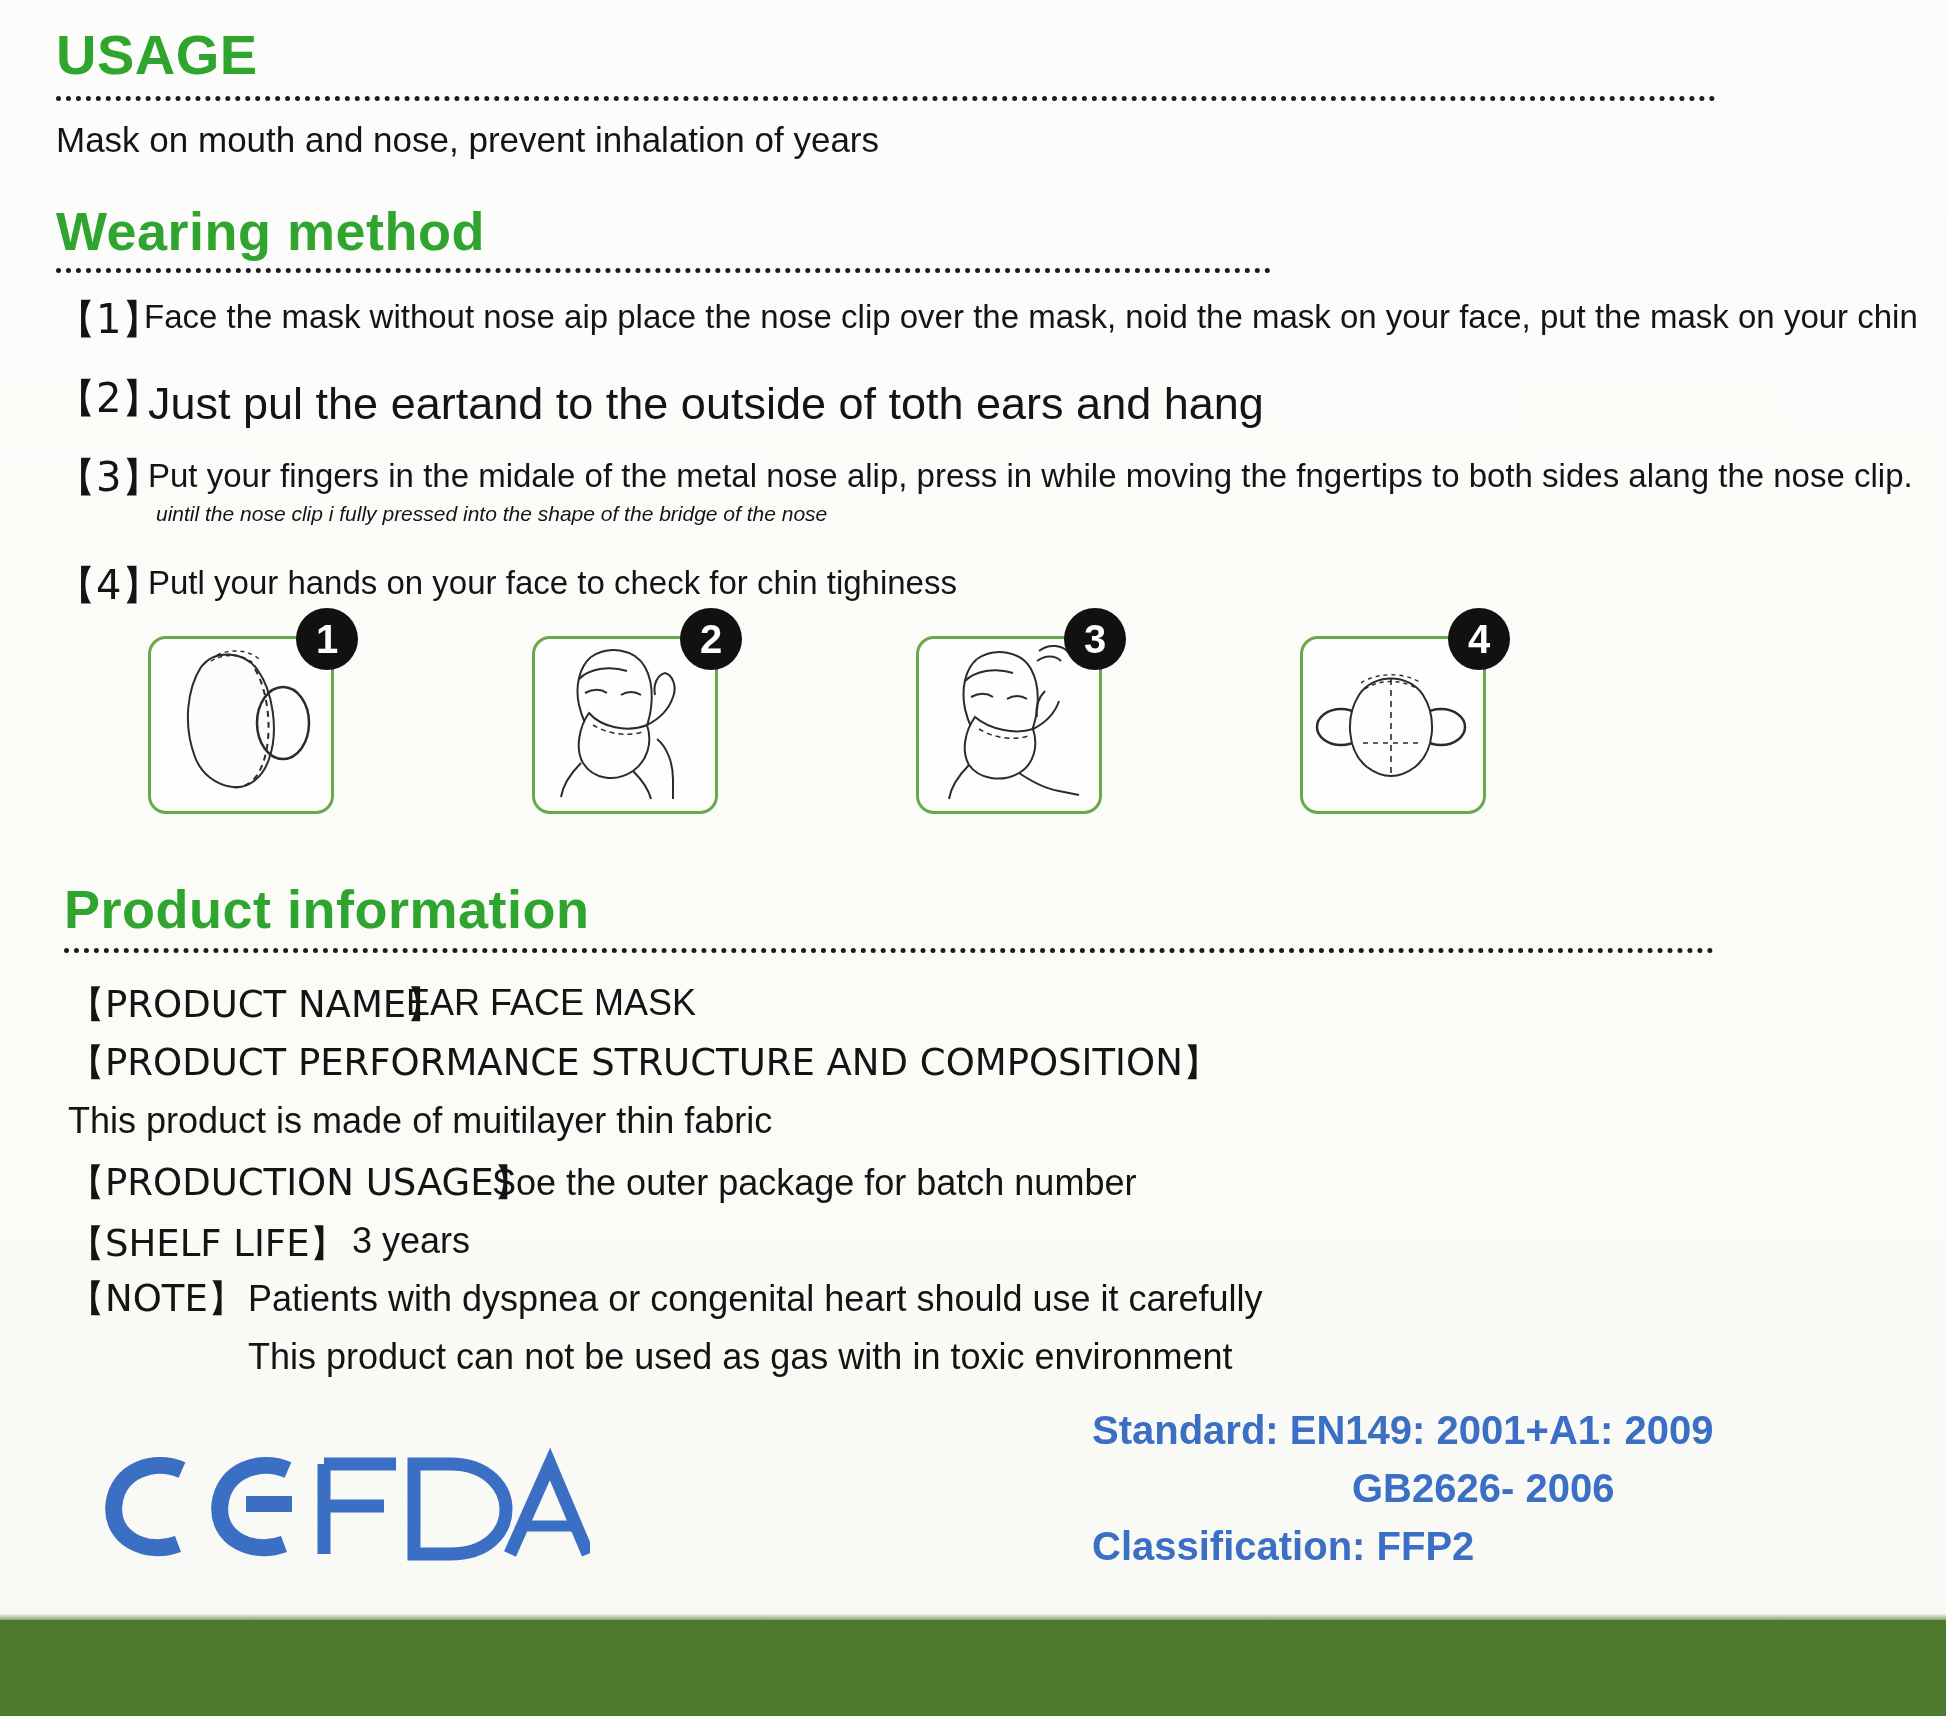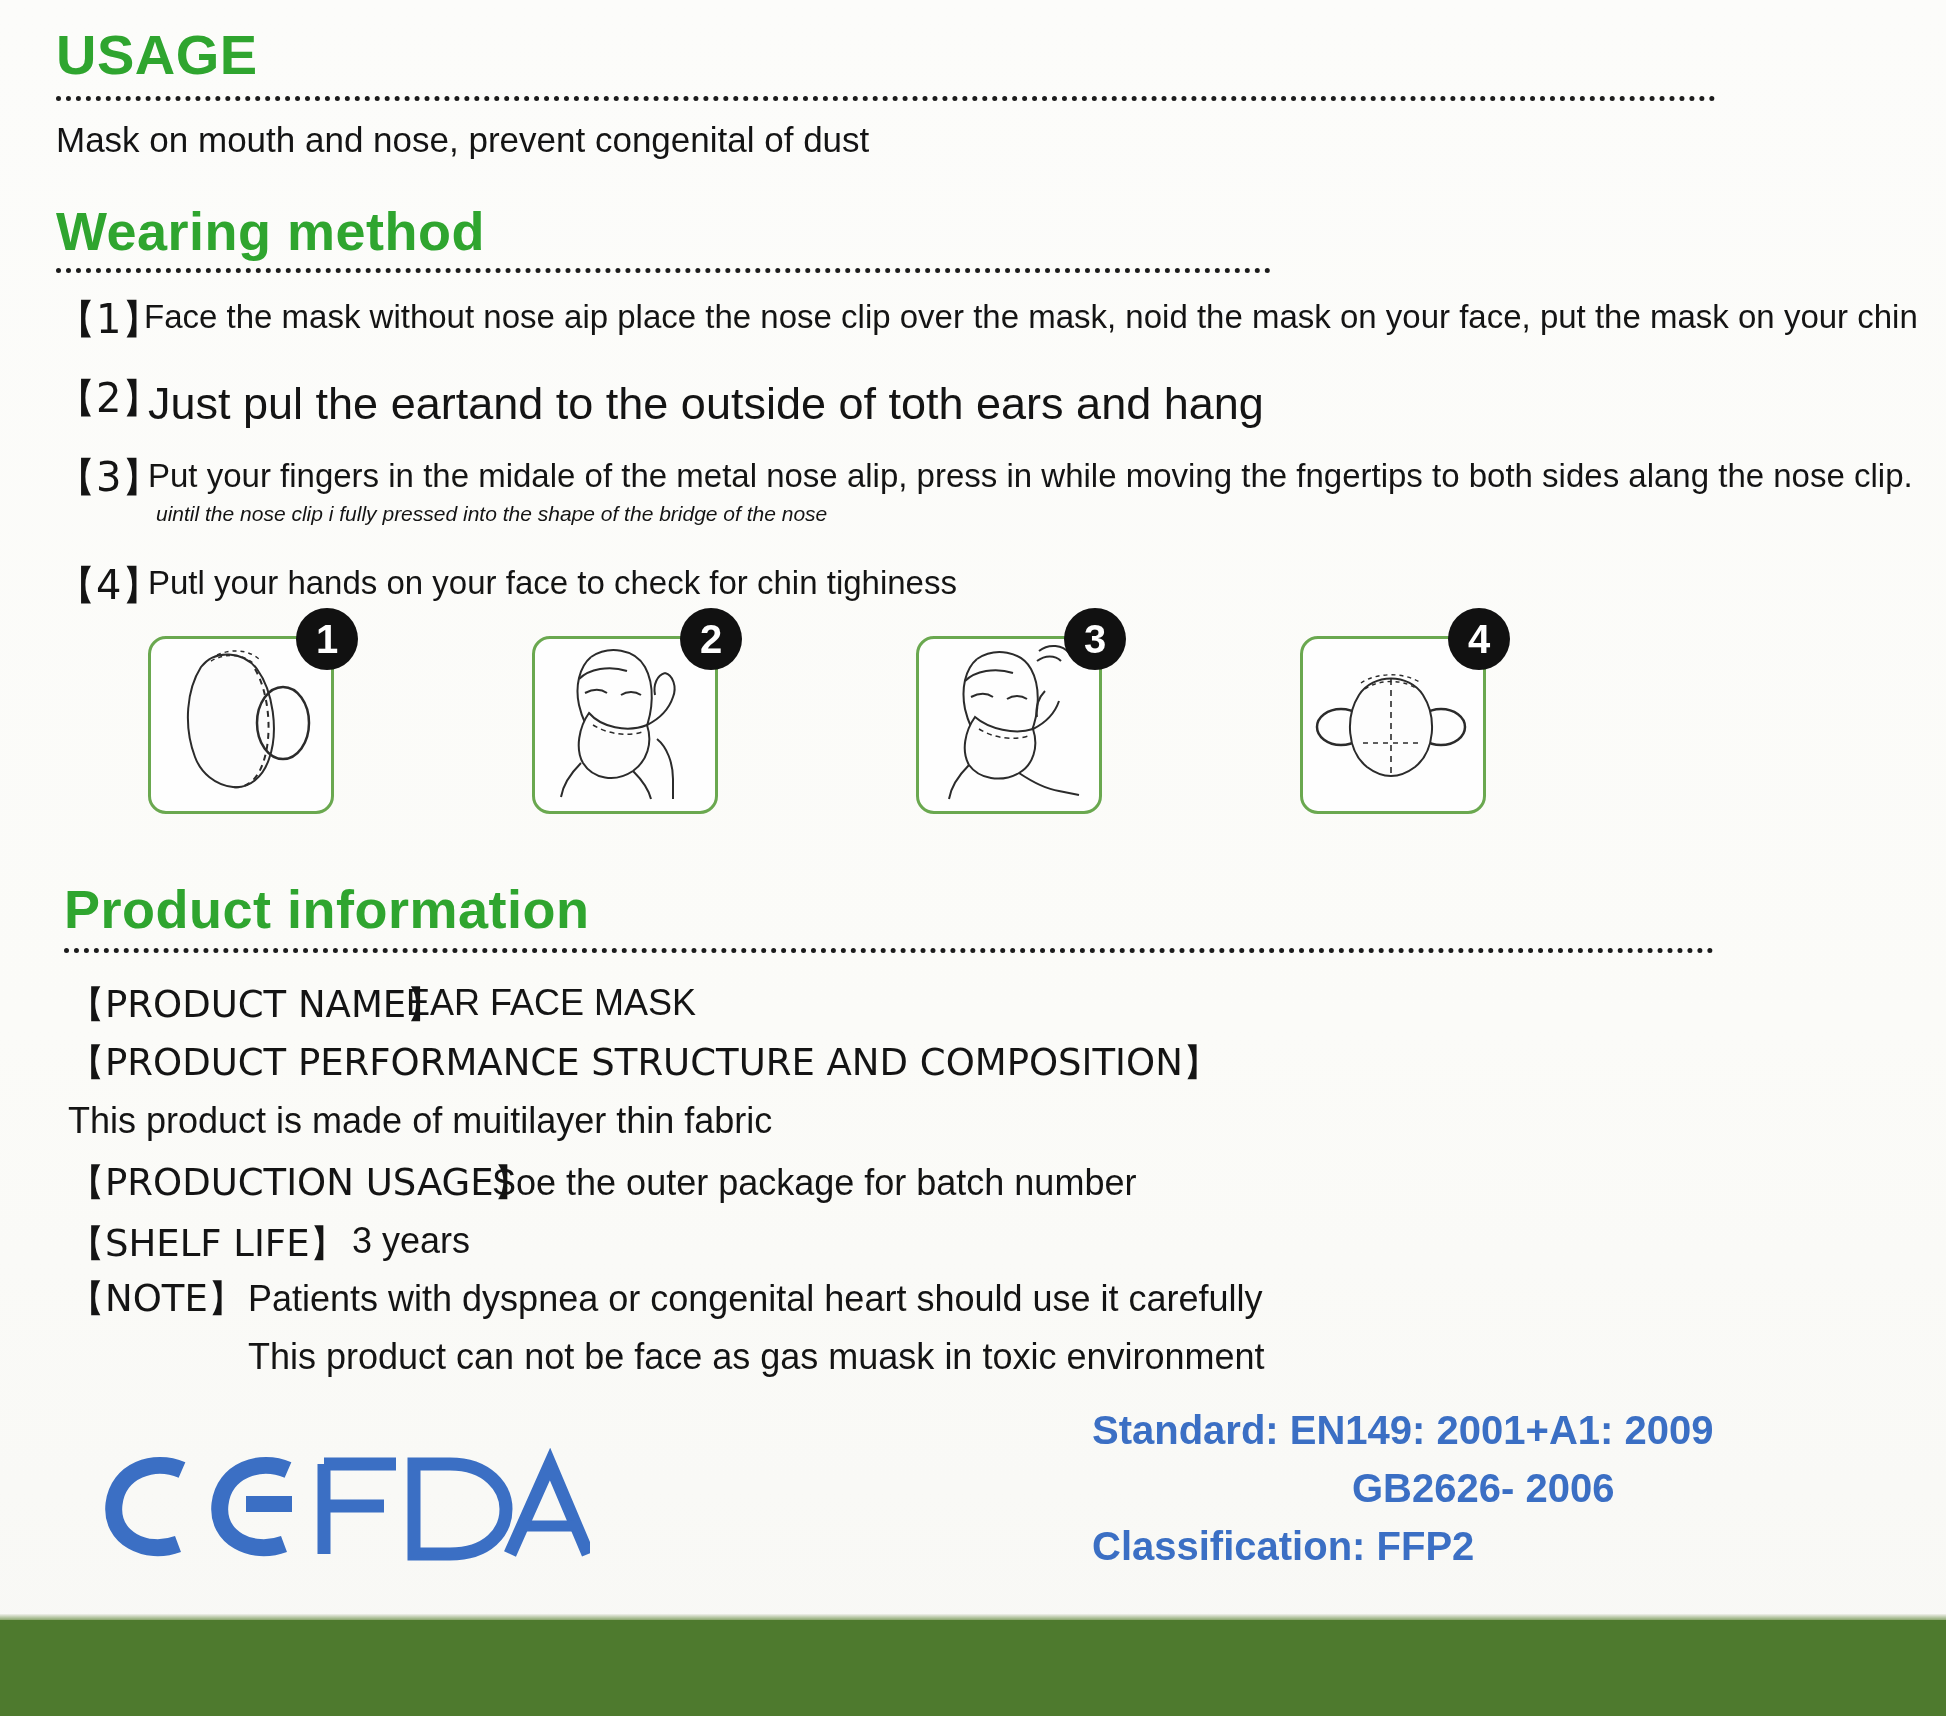--- a/index.html
+++ b/index.html
@@ -101,21 +101,21 @@
     font-family: "Liberation Sans", sans-serif;
   }
 </style>
 </head>
 <body>
 
 <div class="page">
 
   <div class="h-green" style="left:56px; top:22px; font-size:56px;">USAGE</div>
   <div class="dotline" style="left:56px; top:96px; width:1660px;"></div>
-  <div class="txt" style="left:56px; top:120px; font-size:35px;">Mask on mouth and nose, prevent congenital of dust</div>
+  <div class="txt" style="left:56px; top:120px; font-size:35px;">Mask on mouth and nose, prevent inhalation of years</div>
 
   <div class="h-green" style="left:56px; top:200px; font-size:54px;">Wearing method</div>
   <div class="dotline" style="left:56px; top:268px; width:1215px;"></div>
 
   <div class="txt bracket" style="left:56px; top:292px; font-size:40px;">【1】</div>
   <div class="txt" style="left:144px; top:298px; font-size:33px;">Face the mask without nose aip place the nose clip over the mask, noid the  mask on your face, put the mask on your chin</div>
 
   <div class="txt bracket" style="left:56px; top:371px; font-size:40px;">【2】</div>
   <div class="txt" style="left:148px; top:378px; font-size:45px;">Just pul the eartand to the outside of toth ears and hang</div>
 
@@ -199,21 +199,21 @@
 
   <div class="txt bracket" style="left:68px; top:1158px; font-size:37px;">【PRODUCTION USAGE】</div>
   <div class="txt" style="left:492px; top:1162px; font-size:36px;">Soe the outer package for batch number</div>
 
   <div class="txt bracket" style="left:68px; top:1176px; font-size:37px;margin-top:43px;">【SHELF LIFE】</div>
   <div class="txt" style="left:352px; top:1220px; font-size:36px;">3 years</div>
 
   <div class="txt bracket" style="left:68px; top:1274px; font-size:37px;">【NOTE】</div>
   <div class="txt" style="left:248px; top:1278px; font-size:36px;">Patients with dyspnea or congenital heart should use it carefully</div>
 
-  <div class="txt" style="left:248px; top:1336px; font-size:36px;">This product can not be face as gas muask in toxic environment</div>
+  <div class="txt" style="left:248px; top:1336px; font-size:36px;">This product can not be used as gas with in toxic environment</div>
 
   <div class="ce-logo" style="left:96px; top:1452px;">
     <svg width="240" height="110" viewBox="0 0 240 110">
       <path d="M86 18 C58 6 22 18 18 52 C14 86 50 104 82 92" fill="none" stroke="#3b6fc4" stroke-width="17" stroke-linecap="butt"></path>
       <path d="M192 18 C164 6 128 18 124 52 C120 86 156 104 188 92" fill="none" stroke="#3b6fc4" stroke-width="17" stroke-linecap="butt"></path>
       <path d="M150 52 L196 52" fill="none" stroke="#3b6fc4" stroke-width="16"></path>
     </svg>
   </div>
 
   <div class="fda-logo" style="left:310px; top:1448px;">

